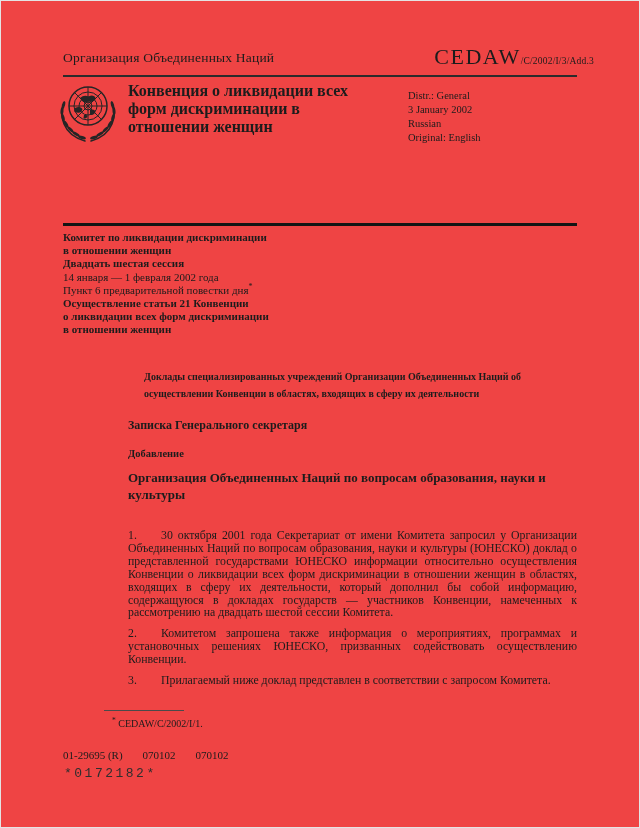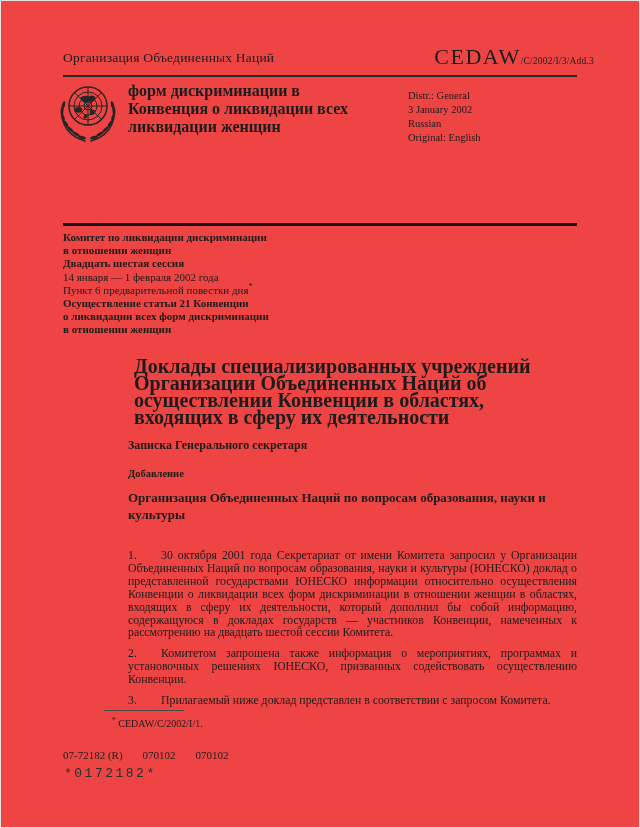--- a/index.html
+++ b/index.html
@@ -61,22 +61,22 @@
     font-size: 11px; line-height: 13.2px;
   }
   .committee .b { font-weight: bold; }
   .committee sup { font-size: 8px; line-height: 0; }
 
   
   .main {
     position: absolute; left: 128px; top: 352px; width: 449px;
   }
   .main-title {
-    font-size: 20px; font-weight: bold; line-height: 17px;
-    max-width: 397px; margin: 6px;
+    font-size: 10px; font-weight: bold; line-height: 17px;
+    max-width: 397px; margin: 16px;
   }
   .subtitle {
     margin: 12px 0 0 0; font-size: 12px; font-weight: bold;
   }
   .addendum {
     margin: 15px 0 0 0; font-size: 10.5px; font-weight: bold;
   }
   .section-heading {
     margin: 10px 0 0 0; font-size: 13px; font-weight: bold;
     line-height: 17px; max-width: 432px;
@@ -156,23 +156,23 @@
       <ellipse cx="118" cy="64" rx="8" ry="3" transform="rotate(85 118 64)"></ellipse>
       <ellipse cx="116" cy="77" rx="8" ry="3" transform="rotate(-75 116 77)"></ellipse>
       <ellipse cx="110" cy="90" rx="8" ry="3" transform="rotate(-60 110 90)"></ellipse>
       <ellipse cx="101" cy="101" rx="8" ry="3" transform="rotate(-45 101 101)"></ellipse>
       <ellipse cx="90" cy="110" rx="8" ry="3" transform="rotate(-30 90 110)"></ellipse>
       <ellipse cx="78" cy="117" rx="8" ry="3" transform="rotate(-15 78 117)"></ellipse>
     </g>
   </svg>
 
   <div class="conv-title">
+    <div>Конвенция о ликвидации всех</div>
     <div>форм дискриминации в</div>
-    <div>Конвенция о ликвидации всех</div>
-    <div>ликвидации женщин</div>
+    <div>отношении женщин</div>
   </div>
 
   <div class="distr-block">
     <div>Distr.: General</div>
     <div>3 January 2002</div>
     <div>Russian</div>
     <div>Original: English</div>
   </div>
 
   <div class="thick-rule"></div>
@@ -196,17 +196,17 @@
 
     <p class="para"><span class="pnum">1.</span><span>30 октября 2001 года Секретариат от имени Комитета запросил у Организации Объединенных Наций по вопросам образования, науки и культуры (ЮНЕСКО) доклад о представленной государствами ЮНЕСКО информации относительно осуществления Конвенции о ликвидации всех форм дискриминации в отношении женщин в областях, входящих в сферу их деятельности, который дополнил бы собой информацию, содержащуюся в докладах государств — участников Конвенции, намеченных к рассмотрению на двадцать шестой сессии Комитета.</span></p>
     <p class="para"><span class="pnum">2.</span><span>Комитетом запрошена также информация о мероприятиях, программах и установочных решениях ЮНЕСКО, призванных содействовать осуществлению Конвенции.</span></p>
     <p class="para"><span class="pnum">3.</span><span>Прилагаемый ниже доклад представлен в соответствии с запросом Комитета.</span></p>
   </div>
 
   <div class="footnote-rule"></div>
   <div class="footnote"><sup>*</sup> <span>CEDAW/C/2002/I/1.</span></div>
 
   <div class="footer-line">
-    <span>07-72182 (R)</span><span>070102</span><span>070102</span>
+    <span>01-29695 (R)</span><span>070102</span><span>070102</span>
   </div>
   <div class="barcode-text">*0172182*</div>
 
 </div>
 
 </body></html>

